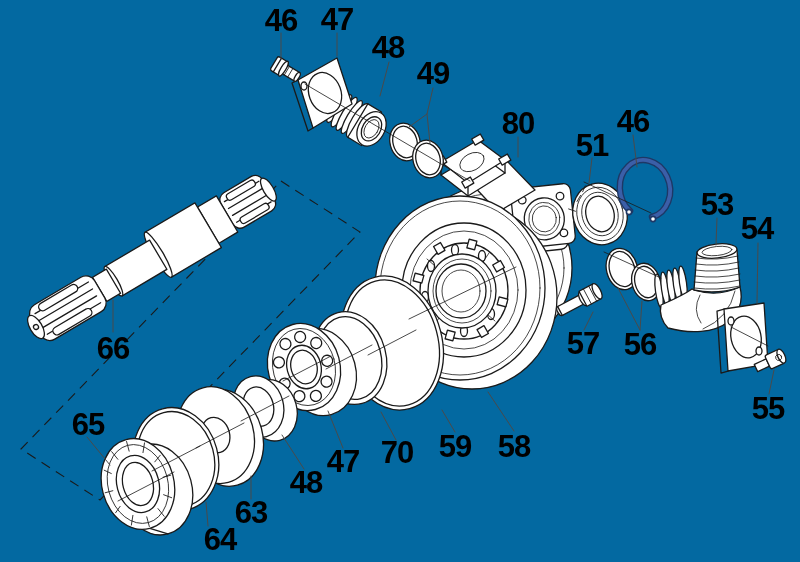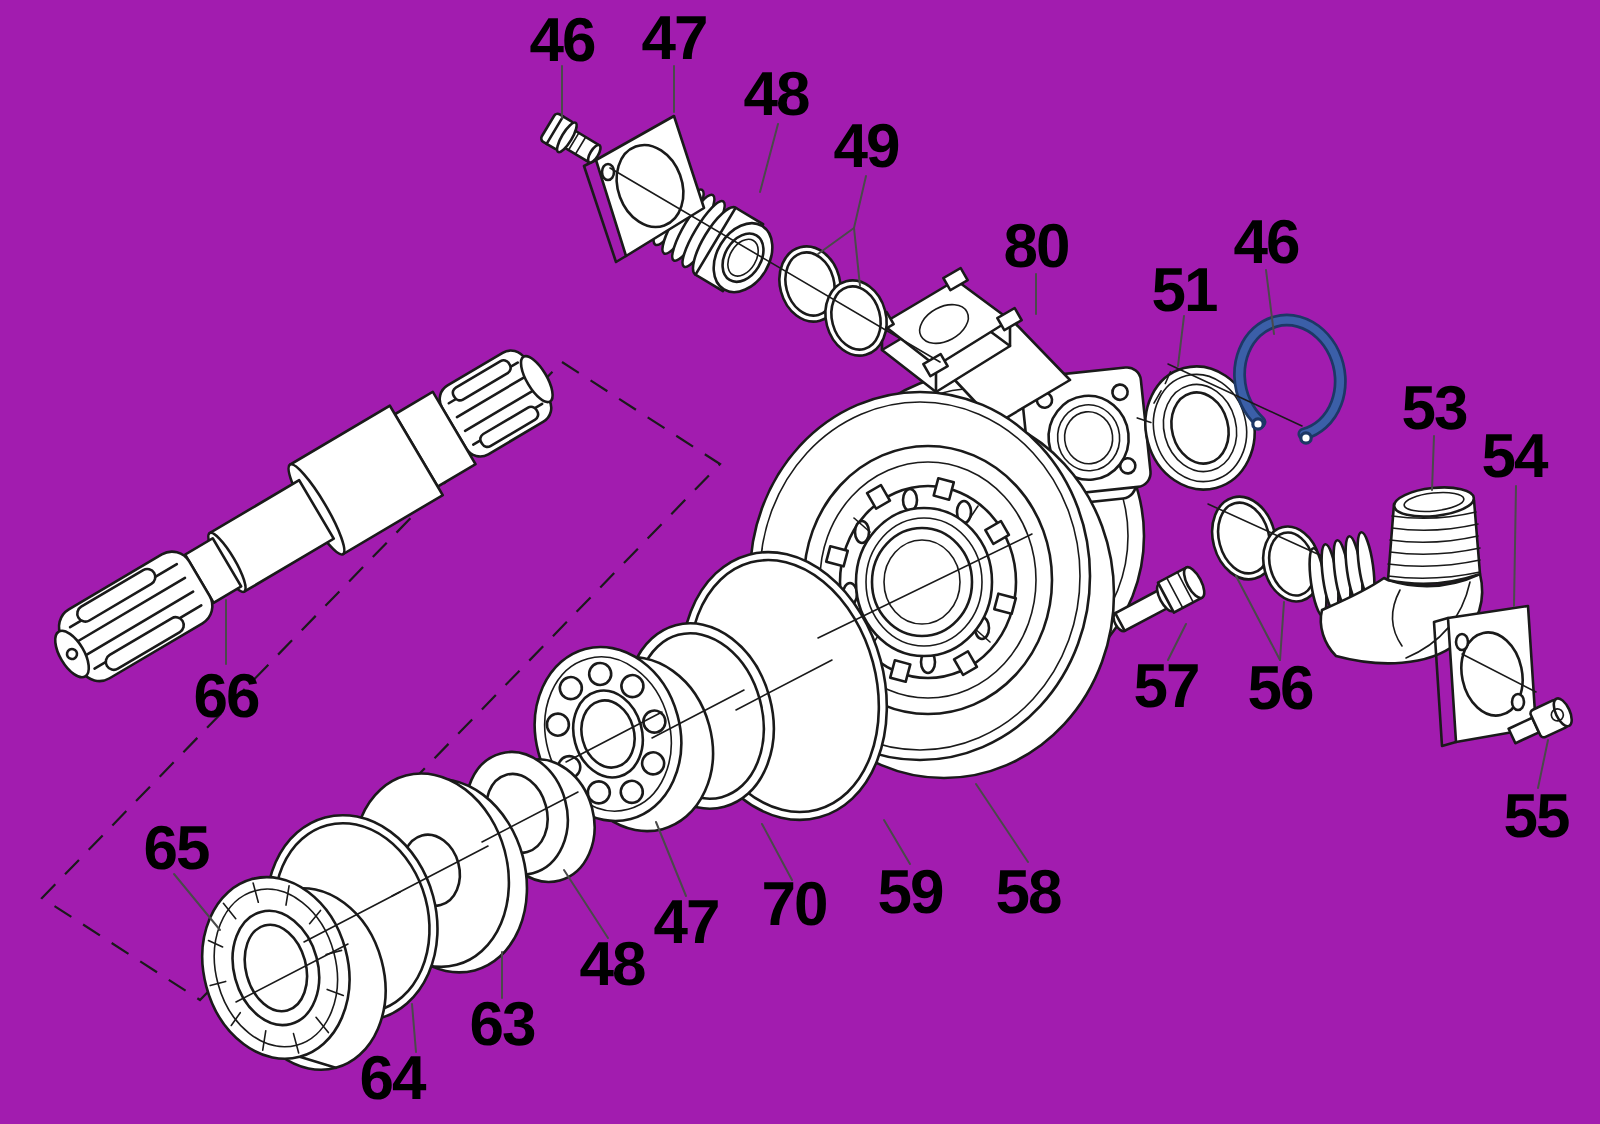--- a/index.html
+++ b/index.html
@@ -1,29 +1,29 @@
 <!DOCTYPE html>
 <html><head>
 <meta charset="utf-8">
 <style>
   html,body{margin:0;padding:0;background:#fff;}
-  .stage{position:relative;width:800px;height:562px;background:#a21caf;overflow:hidden;
+  .stage{position:relative;width:800px;height:562px;background:#0369a1;overflow:hidden;
          font-family:"Liberation Sans", sans-serif;}
   .stage svg{position:absolute;left:0;top:0;}
   .part-label{position:absolute;transform:translate(-50%,-50%);
       font-family:"Liberation Sans", sans-serif;font-weight:700;font-size:31px;
       letter-spacing:-1px;color:#000;white-space:nowrap;line-height:1;}
   
   .pl46{left:281px;top:20px}.pl47{left:337px;top:19px}.pl48{left:388px;top:47px}
   .pl49{left:433px;top:73px}.pl50{left:518px;top:123px}.pl51{left:592px;top:145px}
   .pl52{left:633px;top:121px}.pl53{left:717px;top:204px}.pl54{left:757px;top:228px}
   .pl55{left:768px;top:408px}.pl56{left:640px;top:344px}.pl57{left:583px;top:343px}
   .pl58{left:514px;top:446px}.pl59{left:455px;top:446px}.pl60{left:397px;top:452px}
   .pl61{left:343px;top:461px}.pl62{left:306px;top:482px}.pl63{left:251px;top:512px}
-  .pl64{left:196px;top:539px}.pl65{left:88px;top:424px}.pl66{left:113px;top:348px}
+  .pl64{left:220px;top:539px}.pl65{left:88px;top:424px}.pl66{left:113px;top:348px}
   
   .fw{fill:#fff;stroke:#1a1a1a;stroke-width:1.3;stroke-linejoin:round;}
   .ln{fill:none;stroke:#1a1a1a;stroke-width:1.3;stroke-linecap:round;stroke-linejoin:round;}
   .tn{fill:none;stroke:#1a1a1a;stroke-width:0.8;stroke-linecap:round;}
   .ld{fill:none;stroke:#4a4a4a;stroke-width:1;stroke-linecap:round;}
   .dash{fill:none;stroke:#1a1a1a;stroke-width:1.1;stroke-dasharray:10 7;}
 </style>
 </head>
 <body>
 

